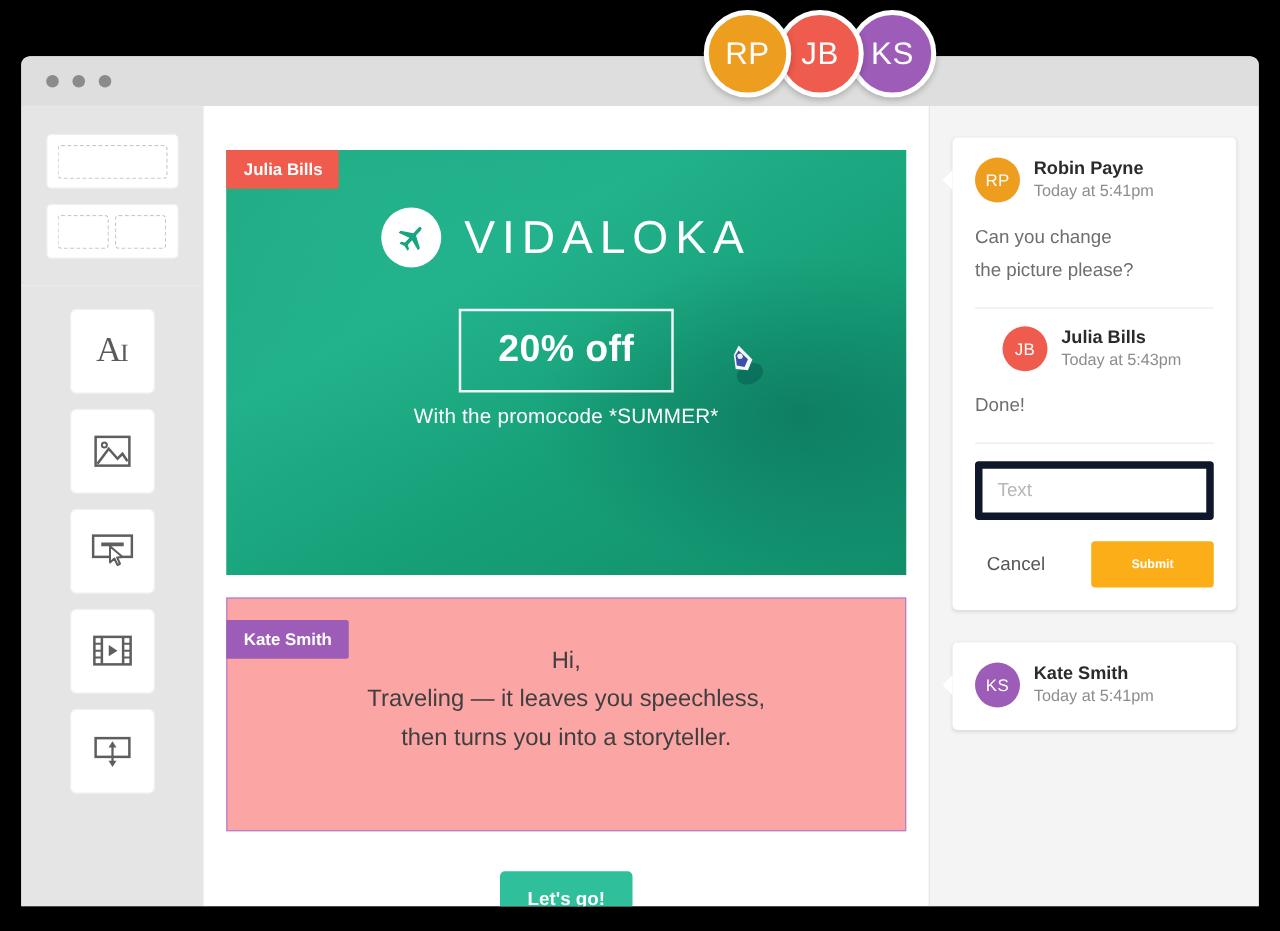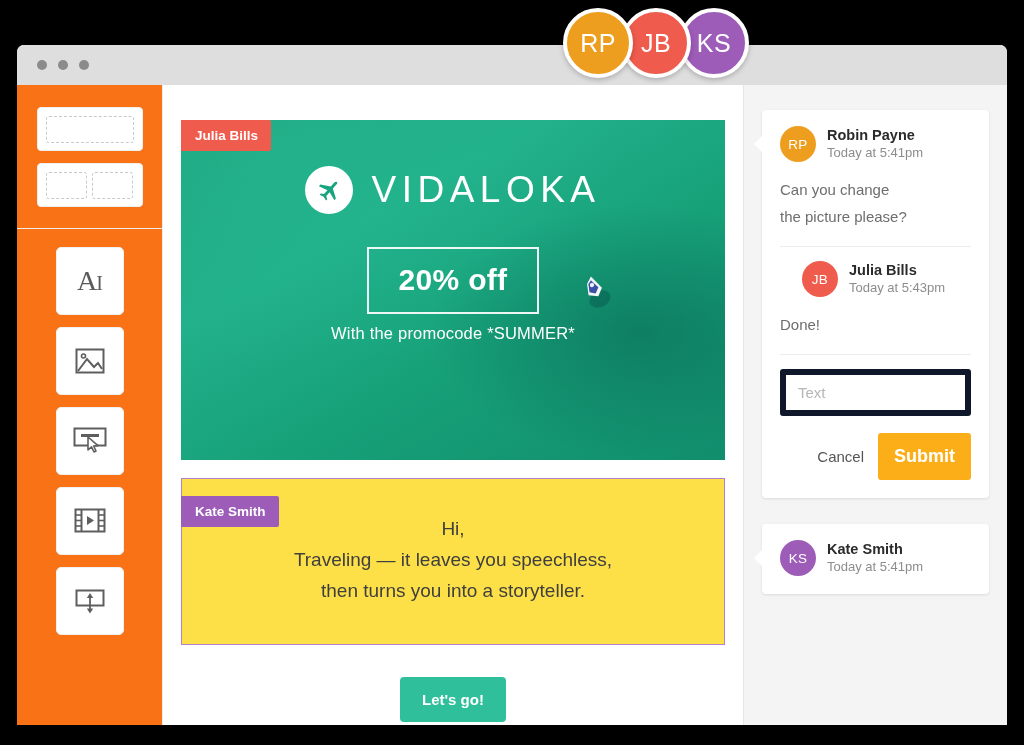--- a/index.html
+++ b/index.html
@@ -41,21 +41,21 @@
   .titlebar {
     height: 40px; background: #dedede;
     display: flex; align-items: center; padding-left: 20px;
   }
   .dot { width: 10px; height: 10px; border-radius: 50%; background: #8b8b8b; margin-right: 11px; }
 
   .body-row { display: flex; height: 640px; }
 
   
   .sidebar {
-    width: 146px; background: #f97316;
+    width: 146px; background: #e5e5e5;
     border-right: 1px solid #ececec;
     padding-top: 22px;
     display: flex; flex-direction: column; align-items: center;
   }
   .layout-card {
     width: 106px; height: 44px; background: #fff;
     border: 1px solid #efefef; border-radius: 4px;
     display: flex; align-items: center; justify-content: center;
     gap: 5px; margin-bottom: 12px;
   }
@@ -114,22 +114,22 @@
   .offer-box span { color: #fff; font-size: 30px; font-weight: bold; letter-spacing: .3px; }
   .headline {
     color: #fff; font-size: 28px; font-weight: bold;
     letter-spacing: 1.6px; margin-top: 26px;
   }
   .subline { color: #fff; font-size: 16.5px; font-weight: 300; margin-top: 10px; letter-spacing: .2px; }
   .boat { position: absolute; left: 395px; top: 152px; z-index: 2; }
 
   
   .textblock {
-    border: 1px solid #B47FCB; background: #fde047;
-    margin-top: 18px; padding: 34px 20px 38px;
+    border: 1px solid #B47FCB; background: #fca5a5;
+    margin-top: 18px; padding: 34px 20px 58px;
     text-align: center;
   }
   .textblock p { font-size: 19px; color: #3f3f3f; line-height: 31px; }
 
   .cta-wrap { text-align: center; padding: 32px 0 0; }
   .cta {
     display: inline-block; background: #2FBF9A; color: #fff;
     font-size: 15px; font-weight: bold; padding: 14px 22px;
     border-radius: 4px; cursor: pointer;
   }
@@ -168,22 +168,23 @@
   .reply-input {
     width: 100%; height: 47px; border: 6px solid #0f172a; border-radius: 3px;
     padding: 0 12px; font-size: 15px; color: #555;
     font-family: "Liberation Sans", sans-serif; background: #fff;
   }
   .reply-input::placeholder { color: #b6b6b6; }
   .btn-row { display: flex; align-items: center; justify-content: flex-end; gap: 14px; margin-top: 17px; }
   .btn-cancel { font-size: 15px; color: #555; cursor: pointer; background: none; border: none; font-family: "Liberation Sans", sans-serif; }
   .btn-submit {
     background: #FBAE17; color: #fff; border: none; border-radius: 3px;
-    font-size: 18px; font-weight: bold; padding: 13px 16px; cursor: pointer;
+    font-size: 10px; font-weight: bold; padding: 13px 32px; cursor: pointer;
     font-family: "Liberation Sans", sans-serif;
+    margin-left: 23px;
   }
 </style>
 </head>
 <body>
 
 <div id="stage">
 
   <div class="avatar-row">
     <div class="avatar-big av-rp">
       <span>RP</span>

